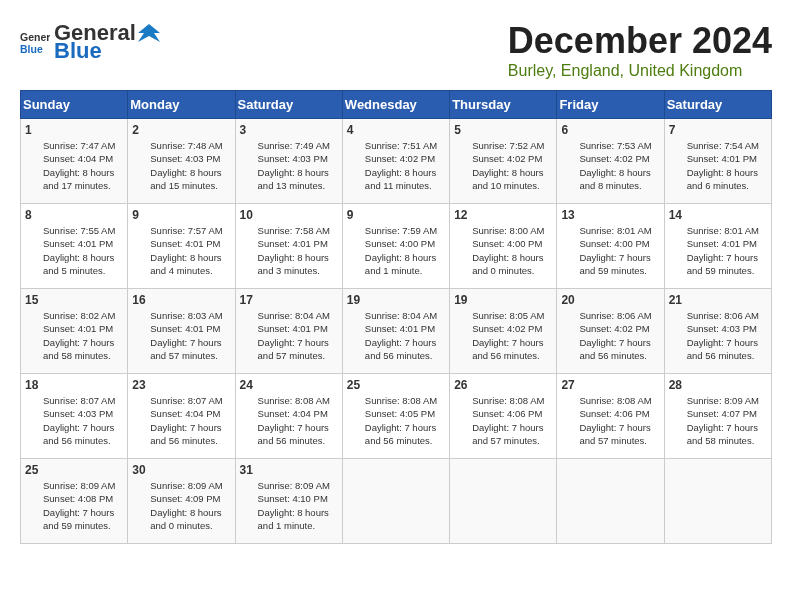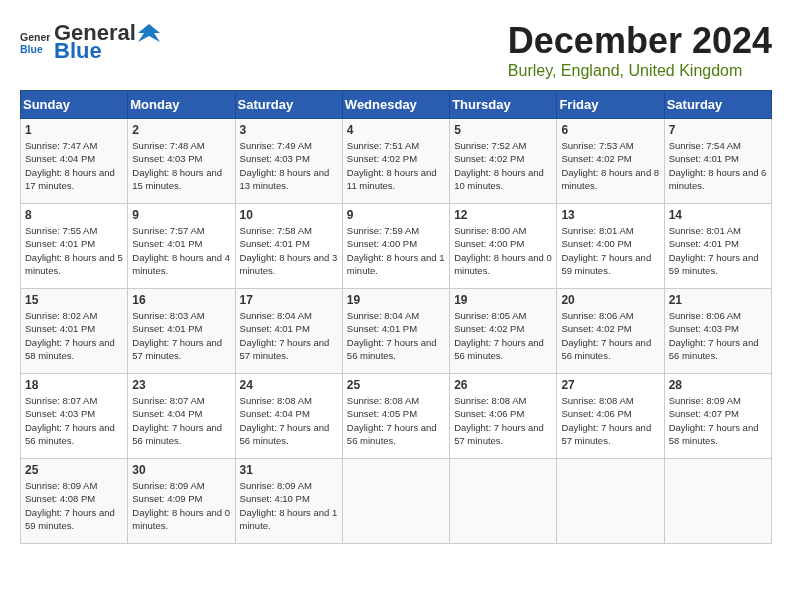--- a/index.html
+++ b/index.html
@@ -67,20 +67,21 @@
     }
     .day-number {
       font-size: 12px;
       font-weight: bold;
       display: block;
       margin-bottom: 2px;
     }
     .day-info {
       font-size: 9.5px;
       line-height: 1.4;
+      margin-left: 18px;
     }
     .empty-cell {
       background: #f9f9f9 !important;
     }
   </style>
 </head>
 <body>
 
 <div class="header-area">
   <div class="logo">

